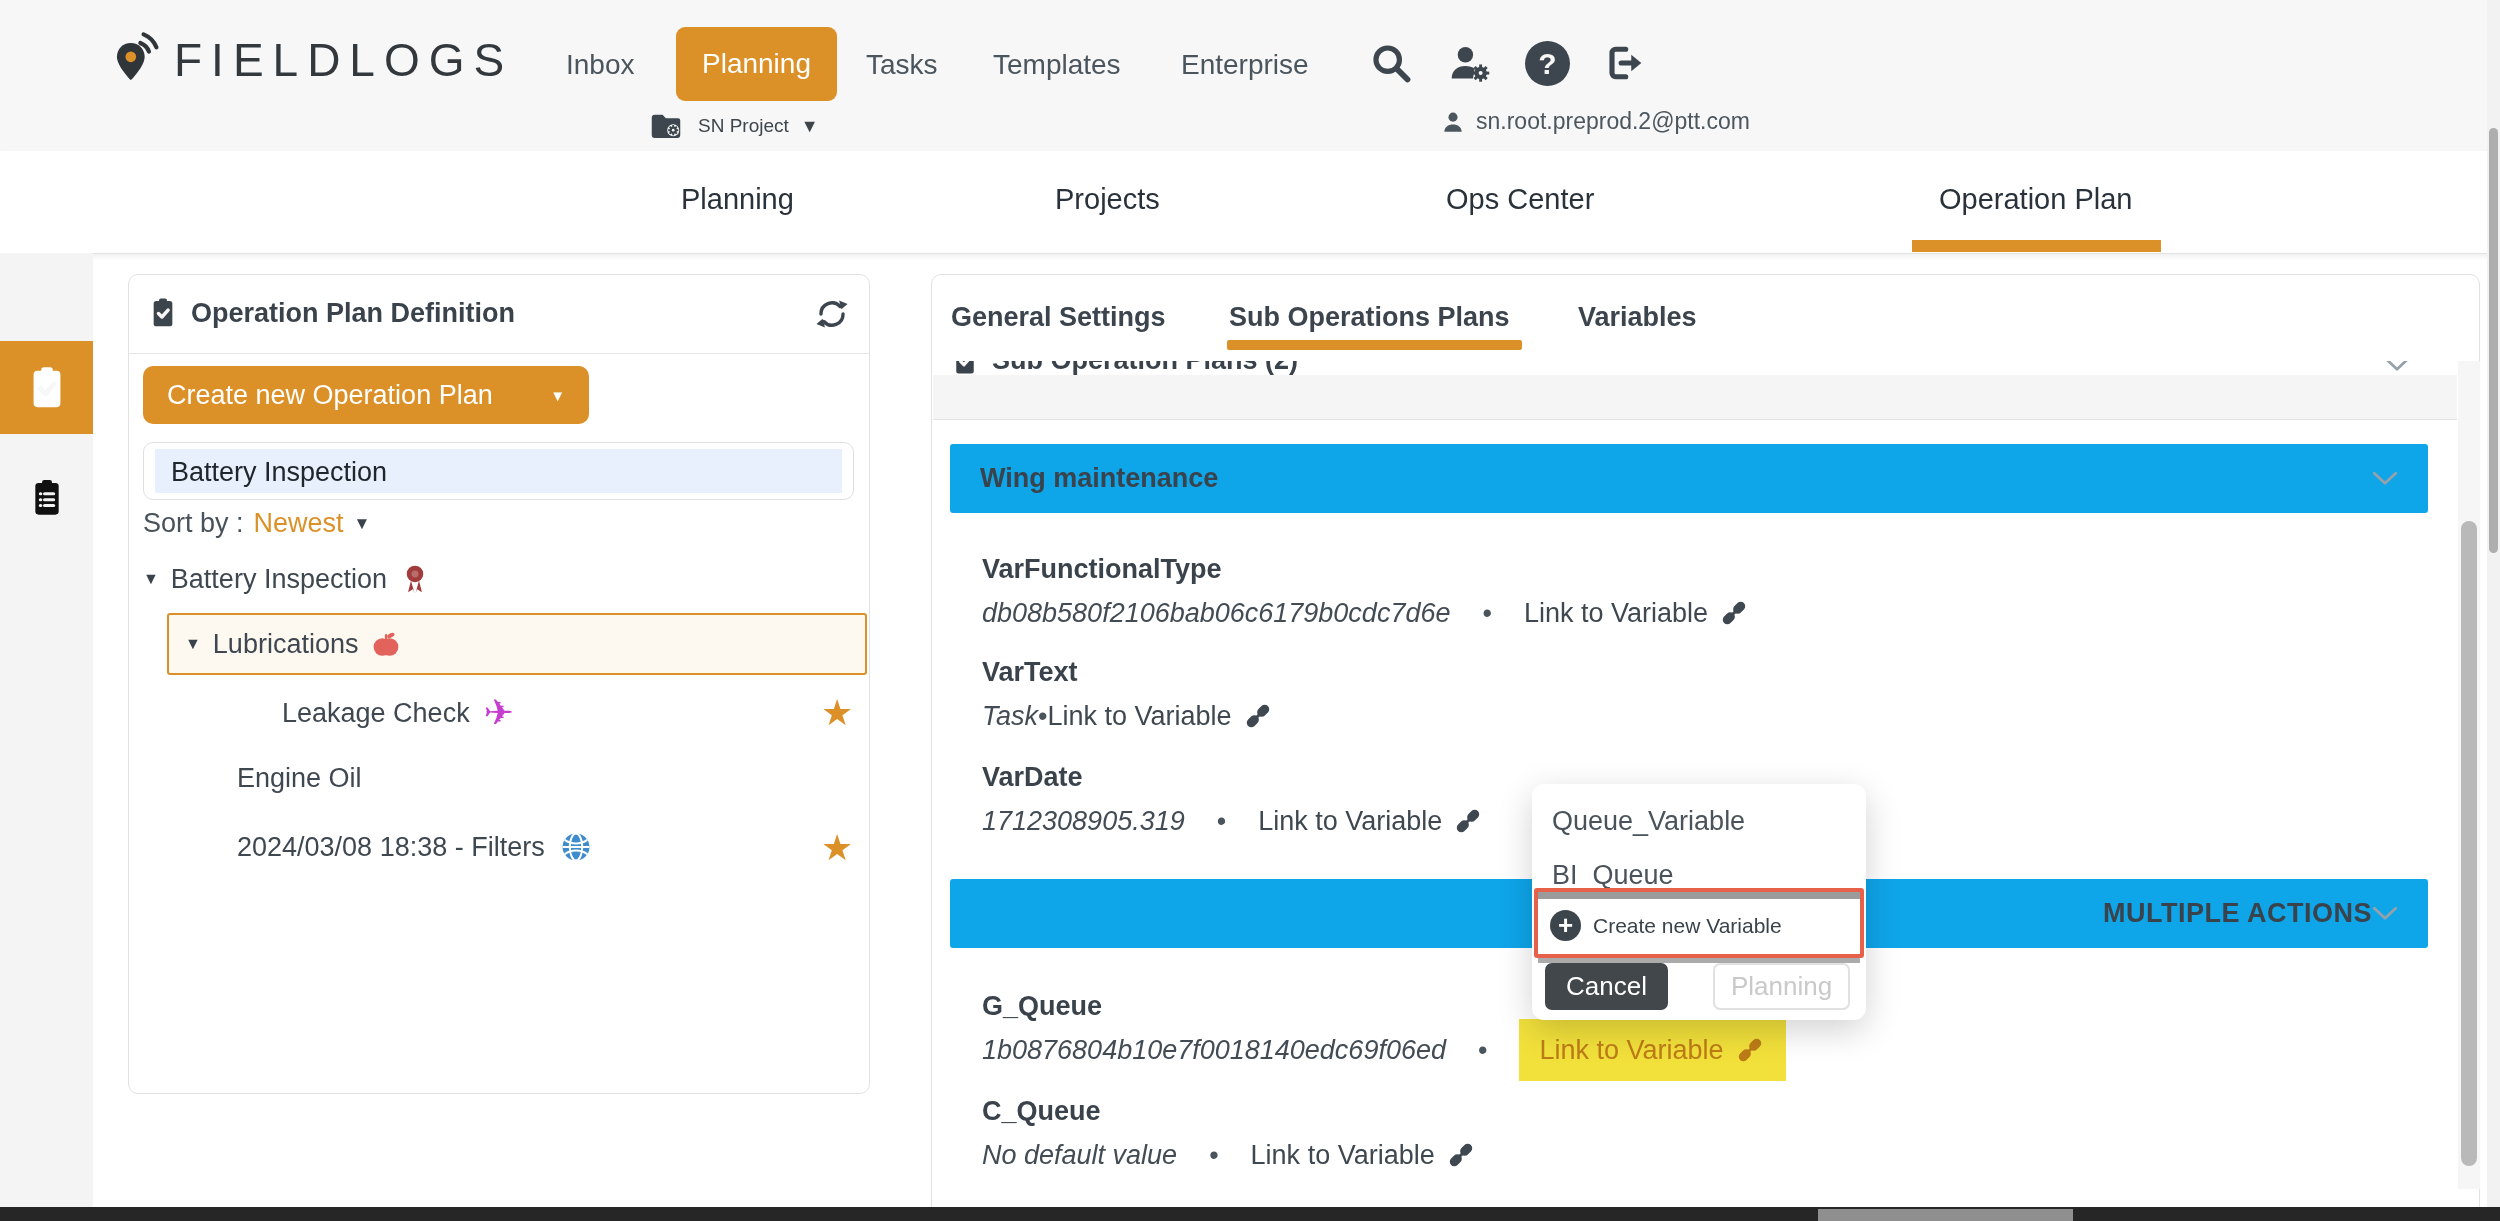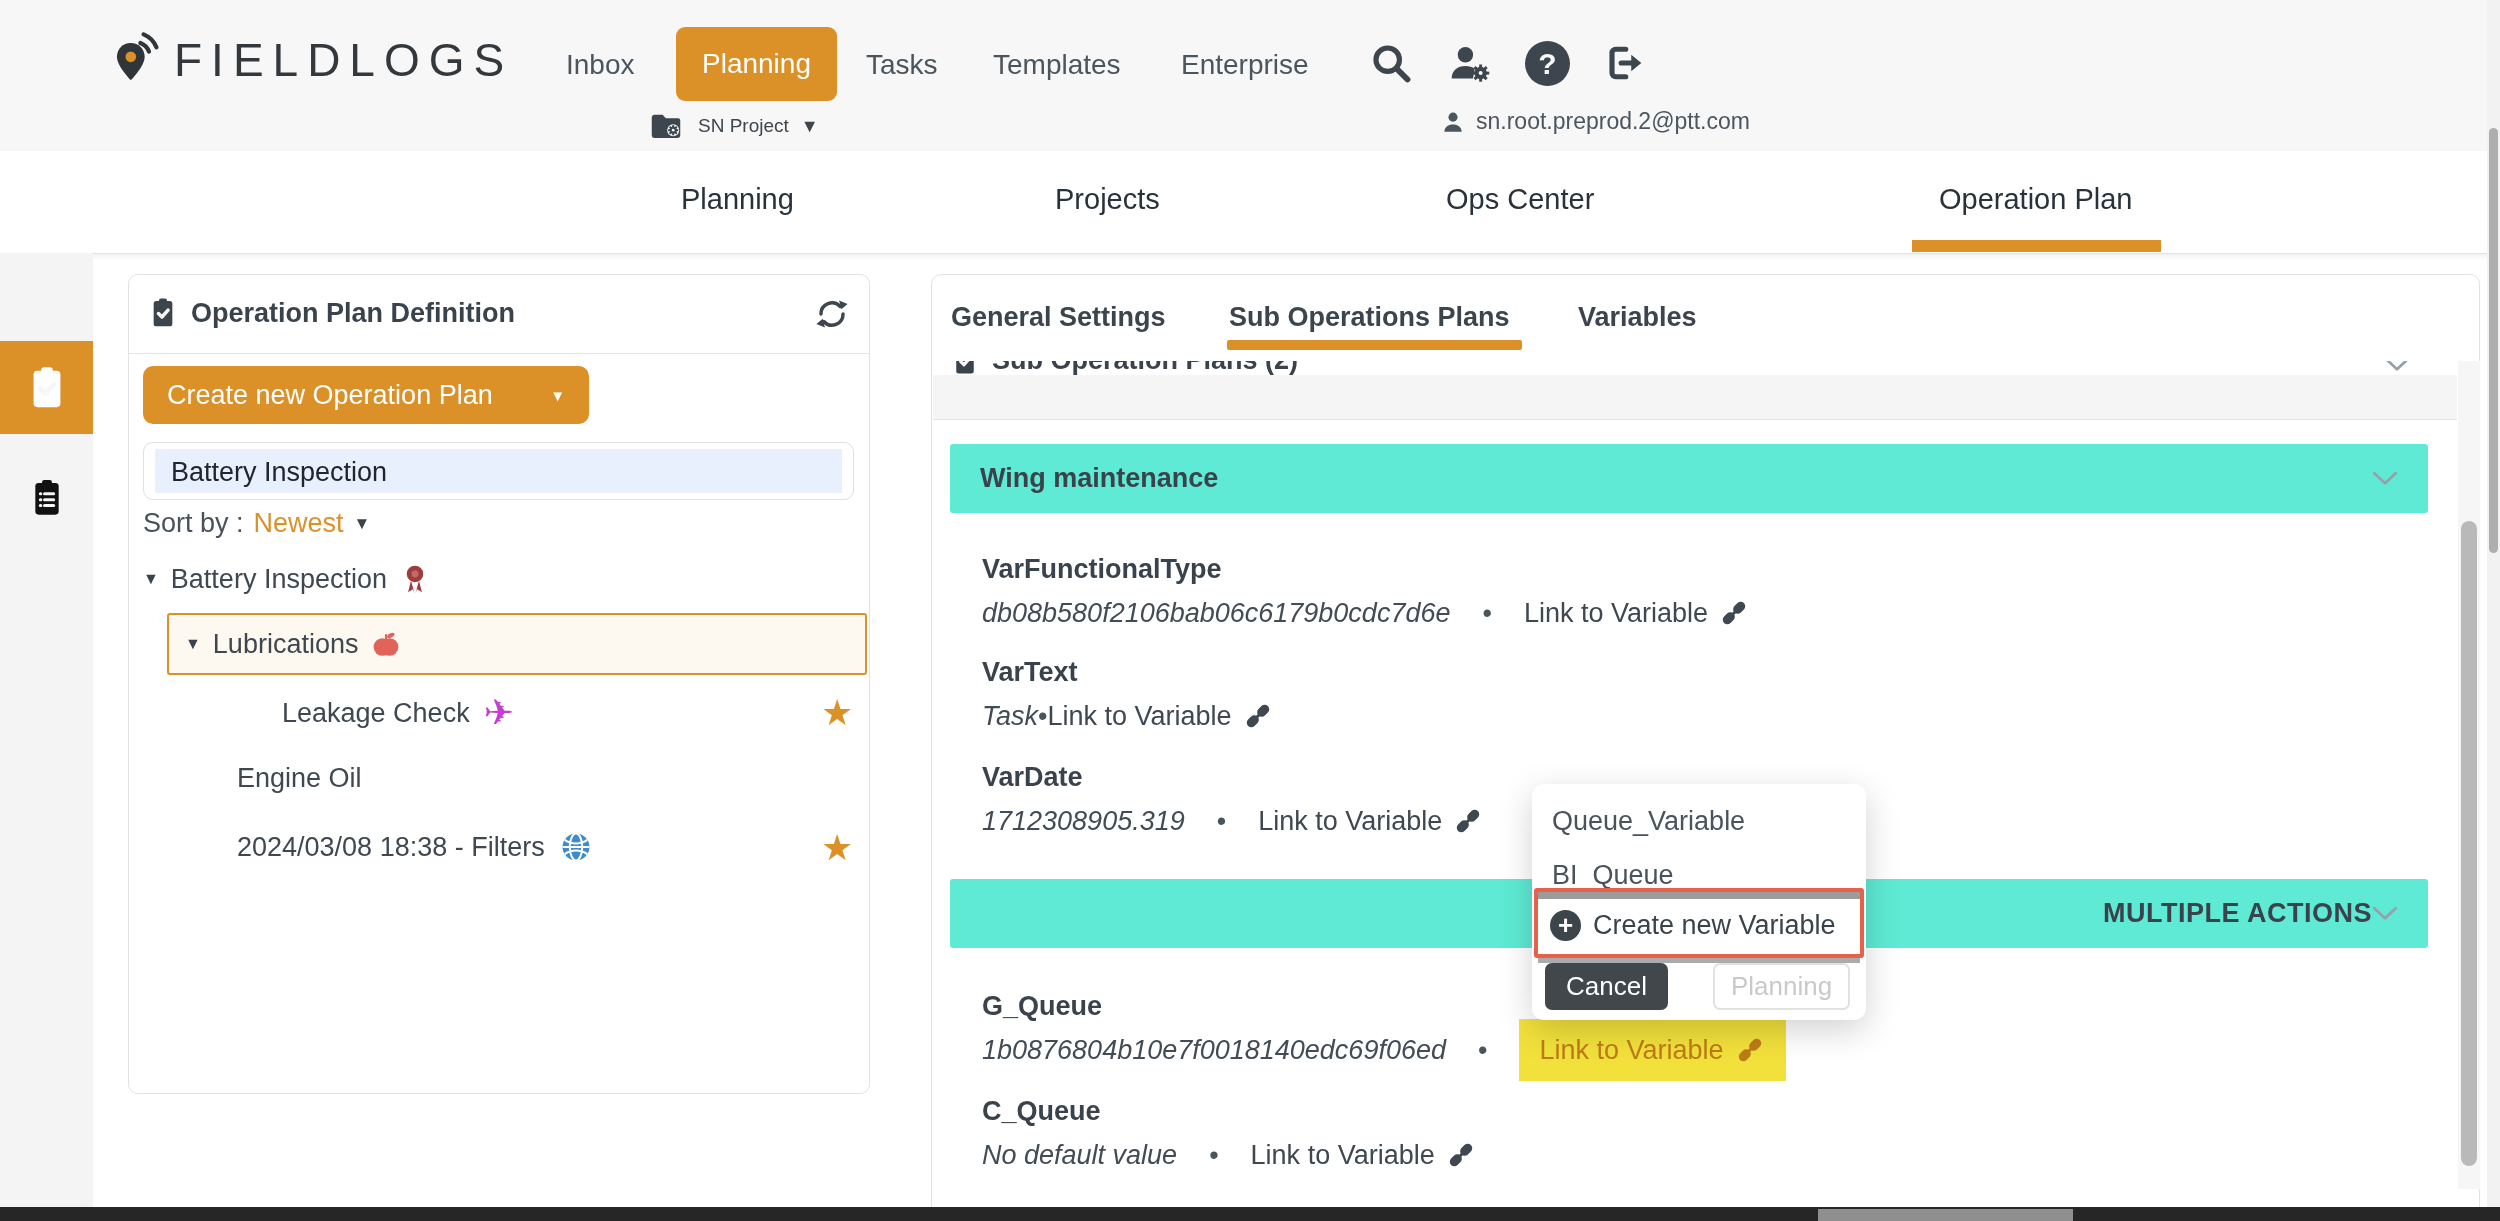--- a/index.html
+++ b/index.html
@@ -31,21 +31,21 @@
   .searchbox{background:#fff;border:1px solid #dfdfdf;border-radius:10px;box-sizing:border-box;}
   .search-fill{background:#e8f0fd;}
   .searchbox input{border:0;outline:0;background:transparent;font-size:27px;color:#20262c;
           font-family:inherit;width:100%;height:100%;padding:0 0 0 16px;box-sizing:border-box;}
 
   .tree-txt{font-size:27px;color:#3f4850;}
   .star{color:#dc9128;font-size:36px;line-height:1;}
 
   .tab{font-size:27px;font-weight:700;color:#3c454d;cursor:pointer;}
   .band{background:#f5f5f5;border-bottom:1px solid #e4e4e4;box-sizing:border-box;}
-  .secrow{background:#5eead4;border-radius:3px;box-sizing:border-box;}
+  .secrow{background:#0ea5e9;border-radius:3px;box-sizing:border-box;}
   .sec-title{font-size:27px;font-weight:700;color:#3a434b;}
   .vlabel{font-size:27px;font-weight:700;color:#3a434b;}
   .vval{font-size:27px;font-style:italic;color:#434c54;}
   .vlink{font-size:27px;color:#3f4850;display:flex;align-items:center;gap:10px;cursor:pointer;}
   .dot{color:#4a545c;font-size:27px;}
 
   
   .popup{background:#fff;border-radius:12px;box-shadow:0 10px 34px rgba(0,0,0,.18);}
   .pop-opt{font-size:27px;color:#4a535b;cursor:pointer;}
   .redbox{border:4px solid #e76049;border-radius:3px;background:#fff;box-sizing:border-box;}
@@ -441,21 +441,21 @@
   </div>
 
   <div class="abs popup" style="left:1532px;top:784px;width:334px;height:236px;z-index:40;">
     <div class="abs pop-opt" style="left:20px;top:22px;">Queue_Variable</div>
     <div class="abs pop-opt" style="left:20px;top:76px;">BI_Queue</div>
 
     <div class="abs redbox" style="left:2px;top:104px;width:330px;height:70px;z-index:2;">
       <div style="height:7px;background:#9b9b9b;"></div>
       <div class="flex" style="height:53px;padding:0 12px;gap:12px;cursor:pointer;">
         <span class="plus-circle">+</span>
-        <span style="font-size:27px;color:#3a434b;">Create new Variable</span>
+        <span style="font-size:21px;color:#3a434b;">Create new Variable</span>
       </div>
     </div>
     <div class="abs" style="left:6px;top:174px;width:322px;height:5px;background:#ababab;"></div>
 
     <div class="abs flex btn-dark" style="left:13px;top:179px;width:123px;height:47px;cursor:pointer;">
       <span>Cancel</span>
     </div>
     <div class="abs flex btn-ghost" style="left:181px;top:179px;width:137px;height:47px;">
       <span>Planning</span>
     </div>

